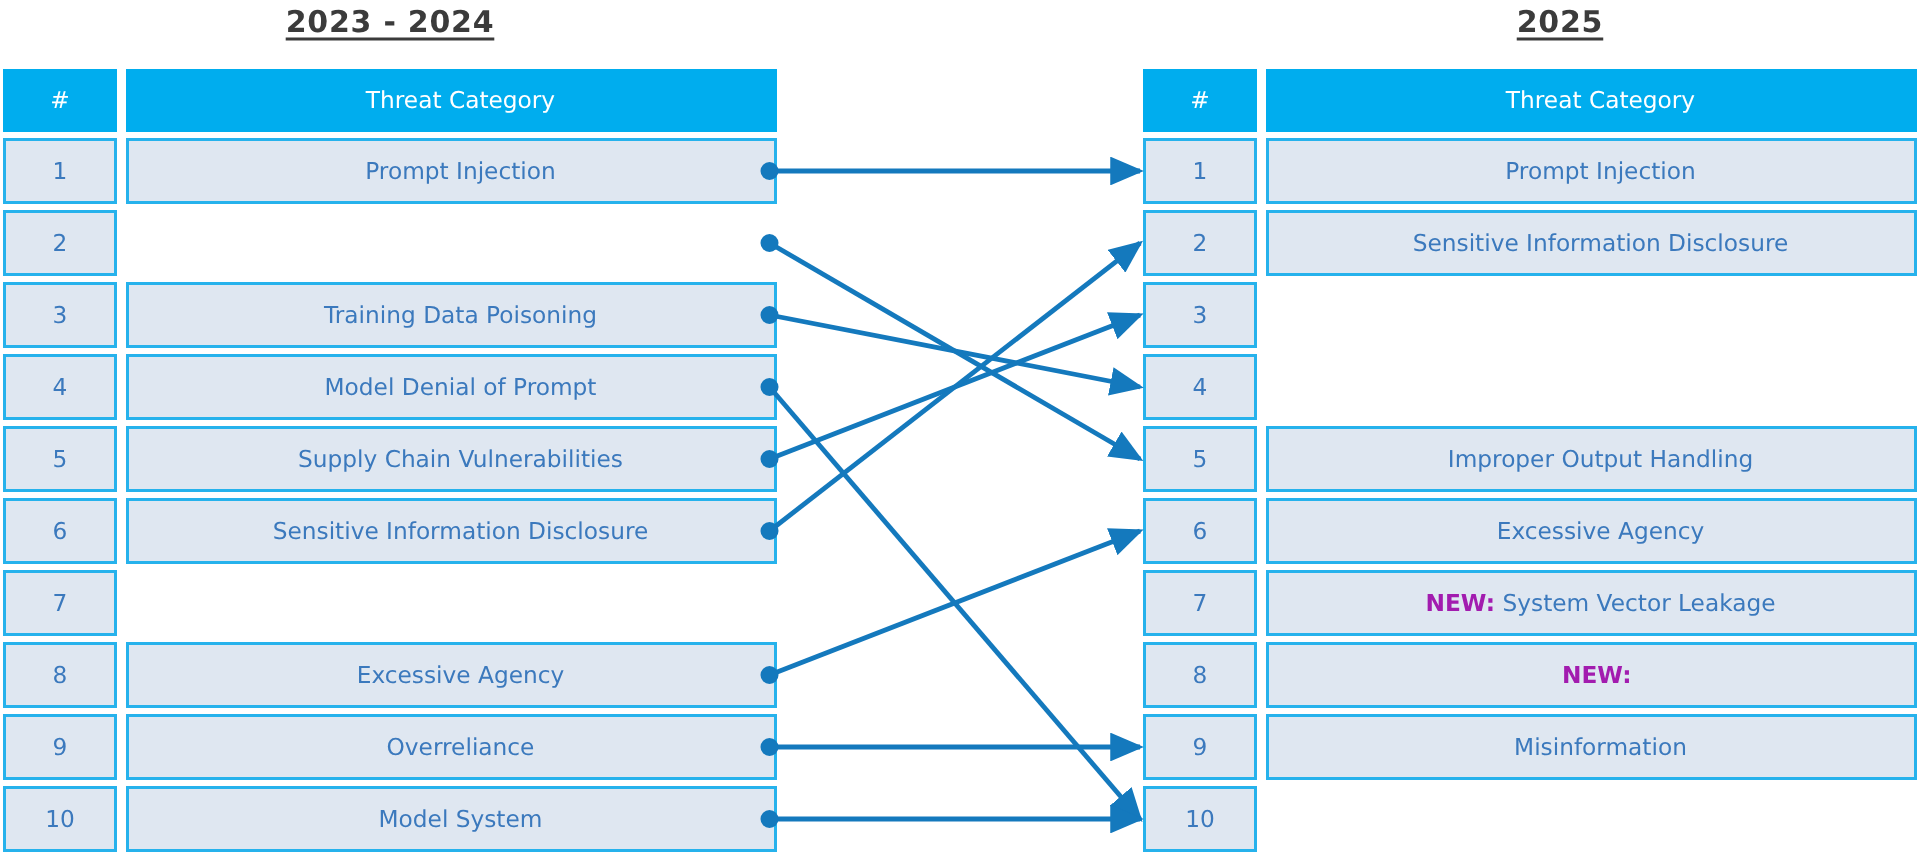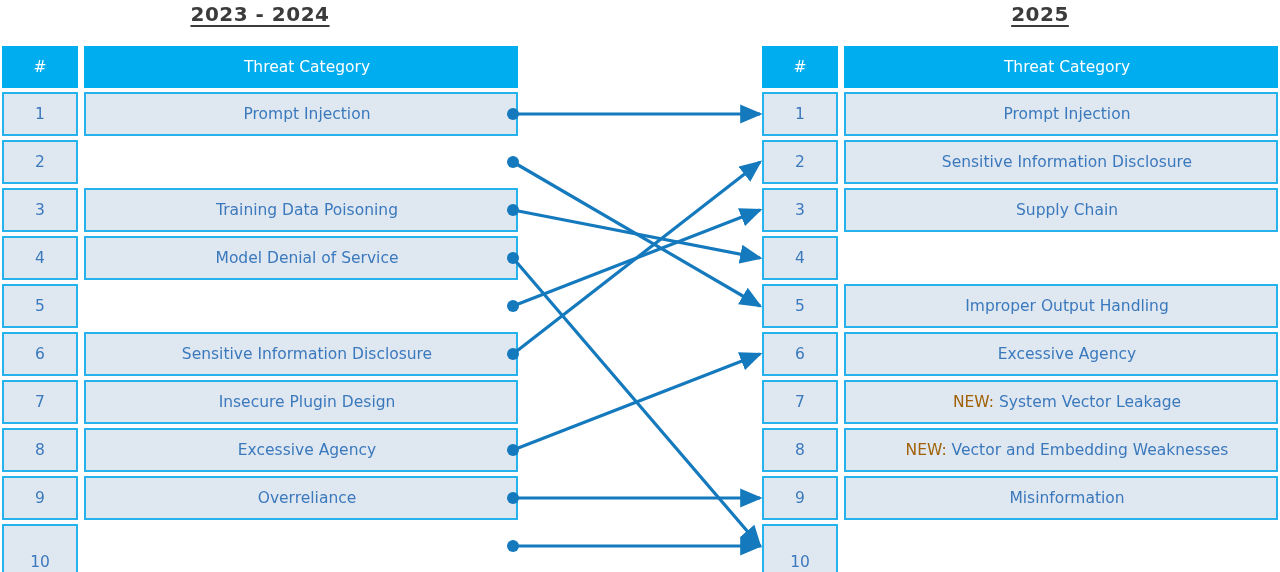--- a/index.html
+++ b/index.html
@@ -45,21 +45,21 @@
   }
   #table-left  { left: 2px;   width: 516px; }
   #table-right { left: 762px; width: 516px; }
 
   .row {
     display: flex;
     align-items: stretch;
     height: 44px;
     margin-bottom: 4px;
   }
-  .row:last-child { margin-bottom: 0; flex-direction: column; }
+  .row:last-child { margin-bottom: 0; }
 
   .cell {
     display: flex;
     align-items: center;
     justify-content: center;
     box-sizing: border-box;
     font-size: 15.5px;
     color: #3b79bd;
   }
 
@@ -81,22 +81,22 @@
   .row.header { height: 42px; }
   .row.header .num-cell,
   .row.header .cat-cell {
     background: #00adee;
     border: none;
     color: #ffffff;
     font-size: 15.5px;
   }
 
   .new-tag {
-    font-weight: normal;
-    color: #a16207;
+    font-weight: bold;
+    color: #a21caf;
     margin-right: 5px;
     text-align: center;
   }
 
   
   #connectors {
     position: absolute;
     left: 0;
     top: 0;
     width: 1280px;
@@ -124,32 +124,32 @@
       </div>
       <div class="row">
         <div class="cell num-cell">2</div>
       </div>
       <div class="row">
         <div class="cell num-cell">3</div>
         <div class="cell cat-cell">Training Data Poisoning</div>
       </div>
       <div class="row">
         <div class="cell num-cell">4</div>
-        <div class="cell cat-cell">Model Denial of Service</div>
+        <div class="cell cat-cell">Model Denial of Prompt</div>
       </div>
       <div class="row">
         <div class="cell num-cell">5</div>
+        <div class="cell cat-cell">Supply Chain Vulnerabilities</div>
       </div>
       <div class="row">
         <div class="cell num-cell">6</div>
         <div class="cell cat-cell">Sensitive Information Disclosure</div>
       </div>
       <div class="row">
         <div class="cell num-cell">7</div>
-        <div class="cell cat-cell">Insecure Plugin Design</div>
       </div>
       <div class="row">
         <div class="cell num-cell">8</div>
         <div class="cell cat-cell">Excessive Agency</div>
       </div>
       <div class="row">
         <div class="cell num-cell">9</div>
         <div class="cell cat-cell">Overreliance</div>
       </div>
       <div class="row">
@@ -166,21 +166,20 @@
   <div class="row">
         <div class="cell num-cell">1</div>
         <div class="cell cat-cell">Prompt Injection</div>
       </div>
       <div class="row">
         <div class="cell num-cell">2</div>
         <div class="cell cat-cell">Sensitive Information Disclosure</div>
       </div>
       <div class="row">
         <div class="cell num-cell">3</div>
-        <div class="cell cat-cell">Supply Chain</div>
       </div>
       <div class="row">
         <div class="cell num-cell">4</div>
       </div>
       <div class="row">
         <div class="cell num-cell">5</div>
         <div class="cell cat-cell">Improper Output Handling</div>
       </div>
       <div class="row">
         <div class="cell num-cell">6</div>
@@ -190,21 +189,20 @@
         <div class="cell num-cell">7</div>
         <div class="cell cat-cell">
           <span class="new-tag">NEW:</span>
           <span>System Vector Leakage</span>
         </div>
       </div>
       <div class="row">
         <div class="cell num-cell">8</div>
         <div class="cell cat-cell">
           <span class="new-tag">NEW:</span>
-          <span>Vector and Embedding Weaknesses</span>
         </div>
       </div>
       <div class="row">
         <div class="cell num-cell">9</div>
         <div class="cell cat-cell">Misinformation</div>
       </div>
       <div class="row">
         <div class="cell num-cell">10</div>
       </div>
     </div>

